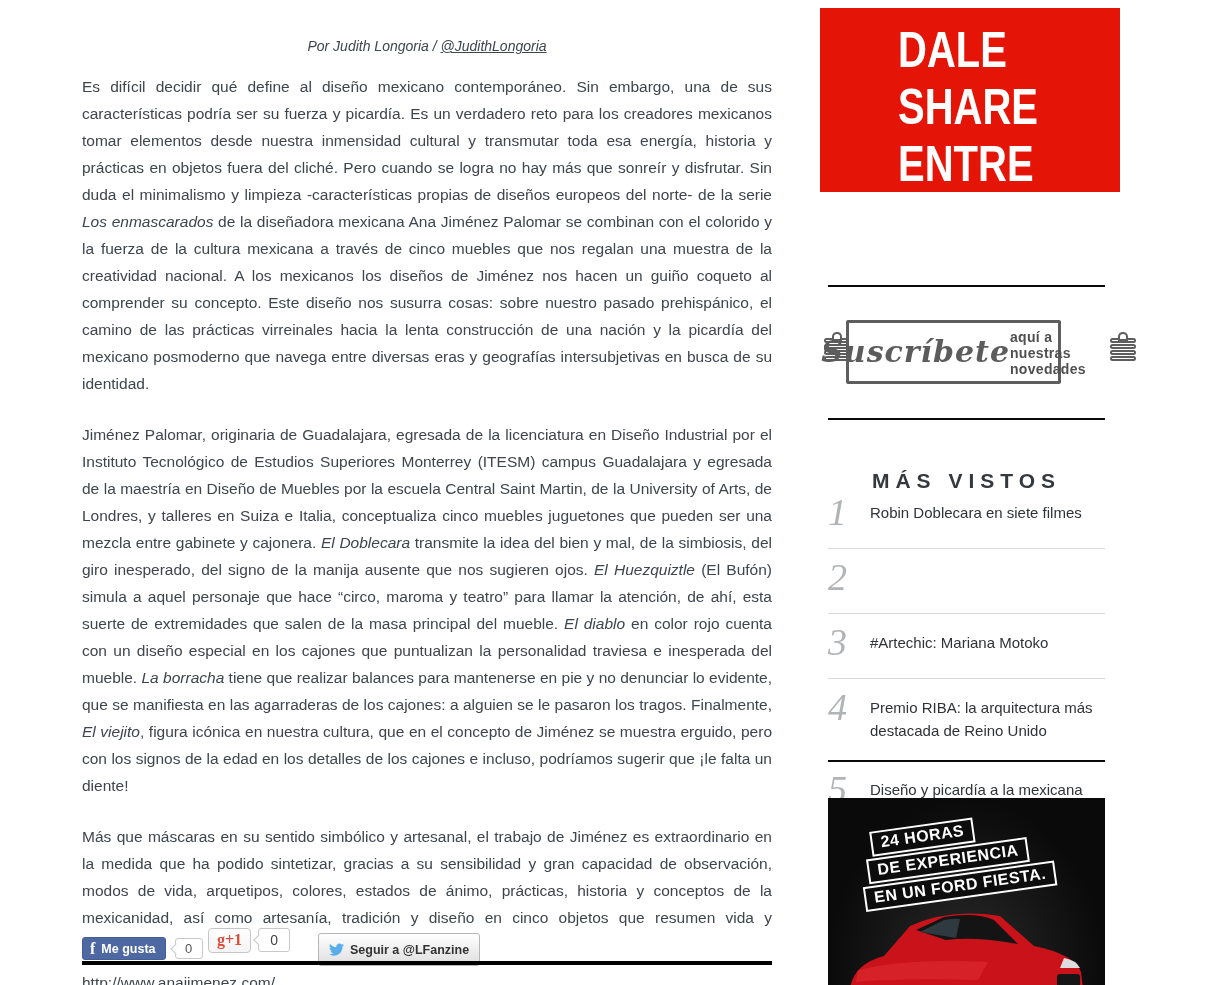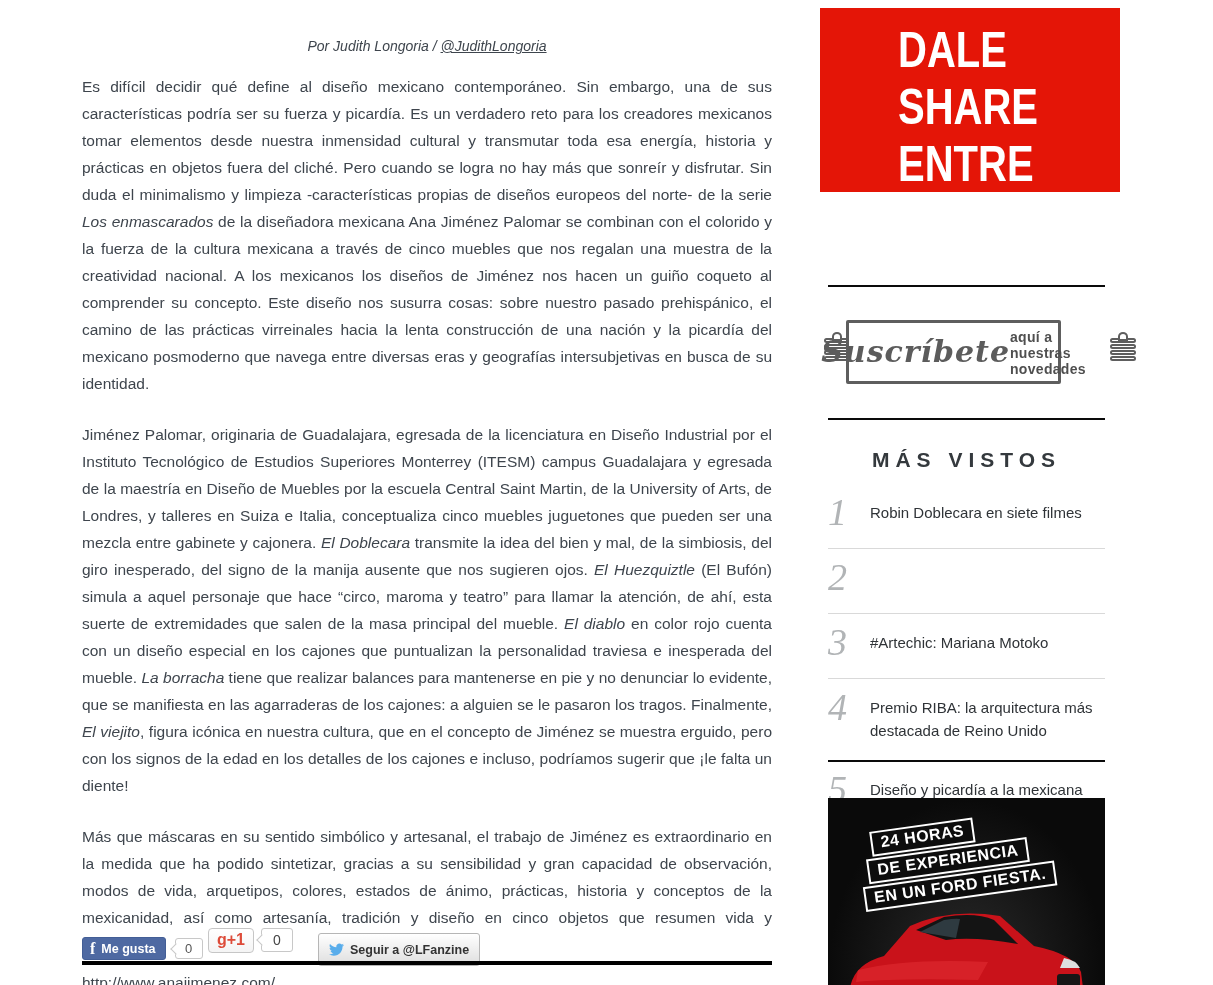--- a/index.html
+++ b/index.html
@@ -40,21 +40,21 @@
     text-align:center;
   }
   .count-bubble::before {
     content:""; position:absolute; left:-4px; top:50%; margin-top:-4px;
     width:7px; height:7px; background:#fff; border-left:1px solid #c8c8c8;
     border-bottom:1px solid #c8c8c8; transform:rotate(45deg);
   }
   .gp-widget { position:absolute; left:126px; top:2px; display:flex; align-items:flex-start; }
   .gp-btn {
     background:linear-gradient(#fff,#f4f4f4); border:1px solid #c6c6c6; border-radius:4px;
-    color:#dd4b39; font-weight:bold; font-size:16px; padding:2px 8px 3px; cursor:pointer;
+    color:#dd4b39; font-weight:bold; font-size:16px; padding:2px 8px 3px; cursor:pointer;font-family:Liberation Serif, serif;
   }
   .gp-count { margin-left:7px; padding:3px 11px; font-size:14px; color:#444; }
   .tw-widget { position:absolute; left:236px; top:7px; }
   .tw-btn {
     display:inline-flex; align-items:center; gap:6px; cursor:pointer;
     background:linear-gradient(#fff,#dedede); border:1px solid #b6b6b6; border-radius:3px;
     padding:0 10px; height:33px; font-size:12.5px; font-weight:bold; color:#333;
   }
   .bottom-rule { position:absolute; left:82px; top:961px; width:690px; height:4px; background:#000; }
 
@@ -83,21 +83,21 @@
   .fist { position:absolute; top:26px; width:26px; height:30px; }
   .fist.left { left:-4px; }
   .fist.right { right:-31px; transform:scaleX(-1); }
   .fist span { display:block; height:5px; border:2px solid #5e5e5e; border-radius:4px; background:#fff; margin-bottom:1px; }
   .fist i {
     display:block; position:absolute; top:-6px; left:8px; width:10px; height:9px;
     border:2px solid #5e5e5e; border-radius:50% 50% 0 0; background:#fff;
   }
 
   .mv-title {
-    position:absolute; left:828px; top:448px; width:277px; text-align:center;
+    position:absolute; left:828px; top:469px; width:277px; text-align:center;
     font-size:21px; font-weight:bold; letter-spacing:6px; color:#34393d; white-space:nowrap;
   }
   .mv-list { position:absolute; left:828px; top:484px; width:277px; list-style:none; }
   .mv-item {
     display:flex; align-items:flex-start; padding:10px 0 18px 0;
     border-bottom:1px solid #d9d9d9; cursor:pointer;
   }
   .mv-item:last-child { border-bottom:none; }
   .mv-num {
     width:42px; flex:0 0 42px; font-family:"Liberation Serif", serif; font-style:italic;

